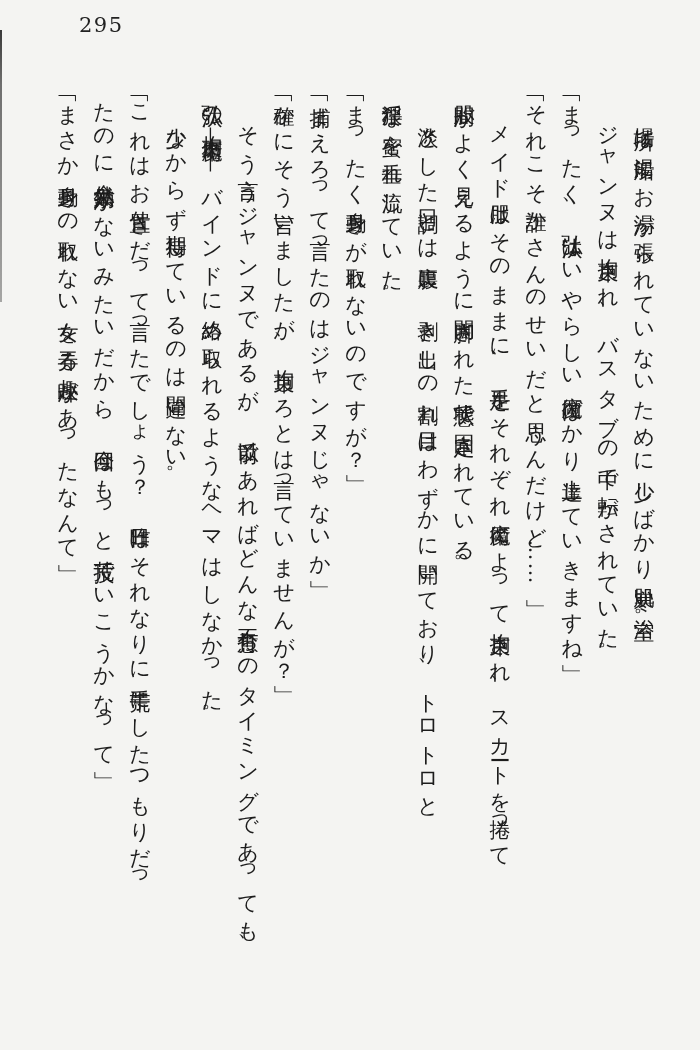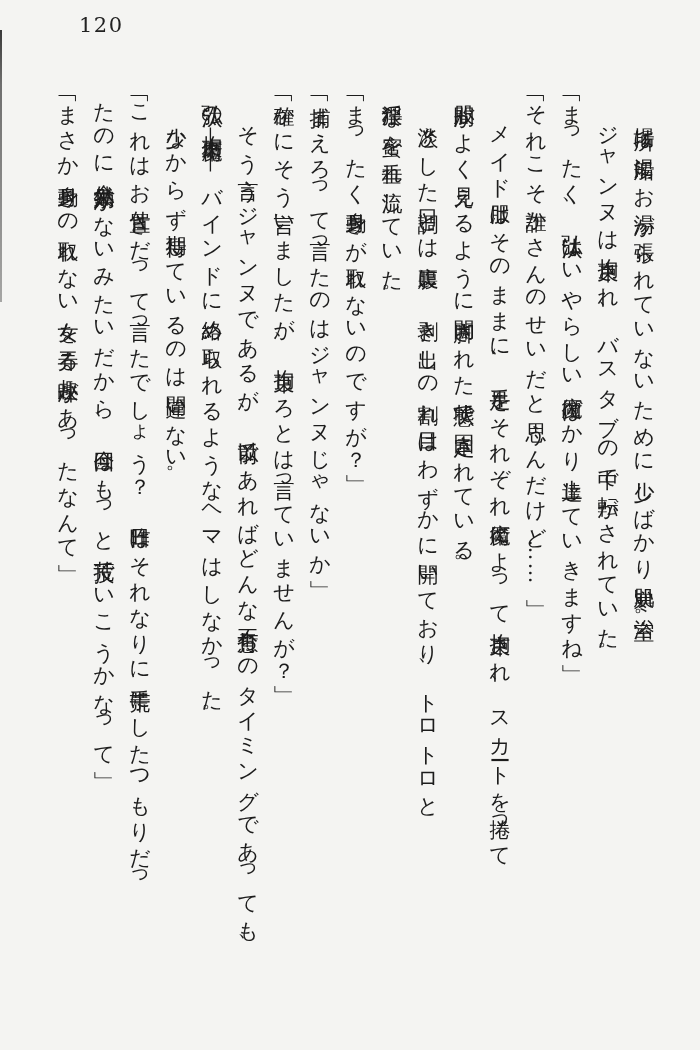--- a/index.html
+++ b/index.html
@@ -55,21 +55,21 @@
       rgba(70,70,70,0.45) 100%);
   }
 </style>
 </head>
 <body>
 
 <div class="page">
 
   <div class="scan-edge"></div>
 
-  <div class="page-number">120</div>
+  <div class="page-number">295</div>
 
   <div class="text-block">
     <p>　場所は湯船にお湯が張られていないために少しばかり肌寒い浴室。</p>
     <p>　ジャンヌは拘束され、バスタブの中で転がされていた。</p>
     <p>「まったく、弘汰はいやらしい魔術ばかり上達していきますね」</p>
     <p>「それこそ誰かさんのせいだと思うんだけど……」</p>
     <p>　メイド服はそのままに、手足をそれぞれ魔術によって拘束され、スカートを捲って</p>
     <p>股間がよく見えるように開脚された状態で固定されている。</p>
     <p>　淡々とした口調とは裏腹に、剥き出しの割れ目はわずかに開いており、トロトロと</p>
     <p>淫猥な蜜を垂れ流していた。</p>

